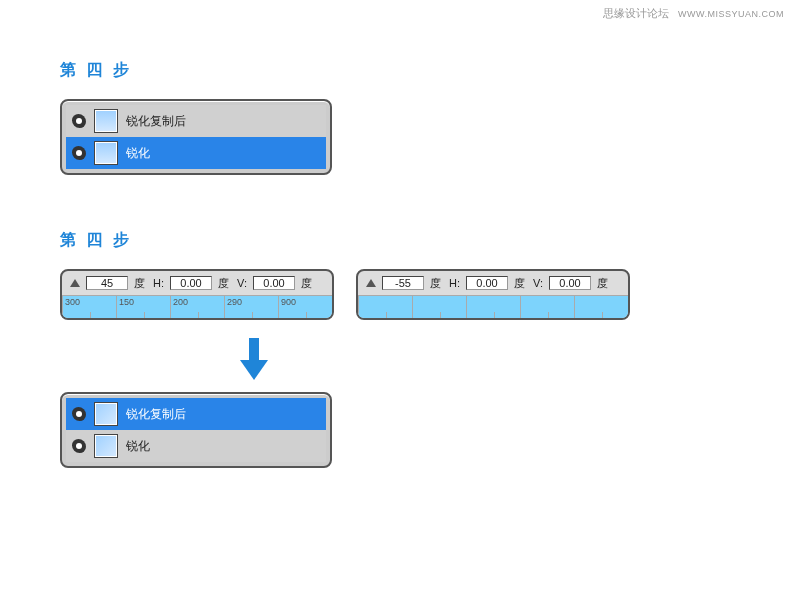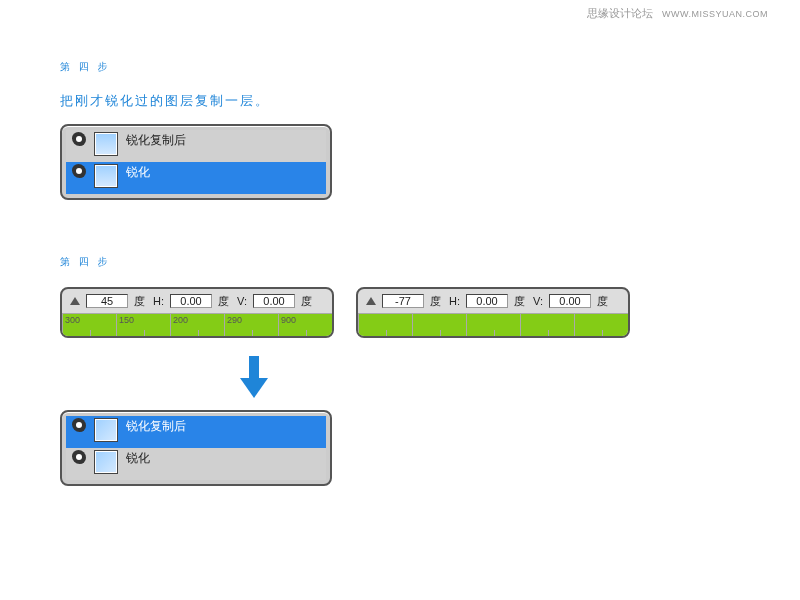--- a/index.html
+++ b/index.html
@@ -1,58 +1,57 @@
 <!DOCTYPE html>
 <html><head>
 <meta charset="utf-8">
 <style>
 body{margin:0;font-family:"Microsoft YaHei",Arial,sans-serif;font-size:13px;background:#fff;width:800px;height:600px;position:relative}
-.watermark{position:absolute;top:6px;right:32px;font-size:11px;color:#999}
+.watermark{position:absolute;top:6px;right:16px;font-size:11px;color:#999}
 .watermark span:nth-child(2){font-size:9px;margin-left:6px;letter-spacing:0.5px}
 .content{padding:60px 60px 0 60px}
-.heading{color:#1f85d8;font-size:10px;font-weight:normal;letter-spacing:3px;margin-bottom:18px}
+.heading{color:#1f85d8;font-size:16px;font-weight:bold;letter-spacing:3px;margin-bottom:18px}
 .desc{color:#1f85d8;font-size:13px;letter-spacing:2px;margin-bottom:14px}
 .panel{border:2px solid #555;border-radius:8px;display:inline-block;background:#ccc;box-shadow:inset 0 1px 0 #fff}
 .panel.small{padding:4px}
 .layers{width:260px}
-.layer-row{display:flex;height:28px;padding:2px 6px}
+.layer-row{display:flex;align-items:center;height:28px;padding:2px 6px}
 .layer-row.sel{background:#2984e8;color:#fff}
 .layer-row.unsel{background:#d0d0d0;color:#222}
 .eye{width:14px;height:14px;background:#333;border-radius:50% 60% 50% 60%;position:relative;margin-right:8px;flex:none}
 .eye::after{content:'';position:absolute;top:4px;left:4px;width:6px;height:6px;background:#fff;border-radius:50%}
 .thumb{width:22px;height:22px;border:1px solid #444;background:linear-gradient(180deg,#9ed0ff 0%,#d6eaff 100%);margin-right:8px;flex:none;box-shadow:inset 0 0 0 1px #fff}
 .thumb.rot{background:linear-gradient(135deg,#9ed0ff 0%,#d6eaff 100%)}
 .layer-name{font-size:12px}
 .section2{margin-top:55px}
 .tool-row{display:flex;gap:22px;}
 .toolbar{border:2px solid #555;border-radius:8px;background:#ddd;padding:2px 0 0 0;width:270px;overflow:hidden}
 .tbtop{display:flex;align-items:center;height:20px;padding:0 8px;font-size:11px;color:#222}
 .tbtop .tri{width:0;height:0;border-left:5px solid transparent;border-right:5px solid transparent;border-bottom:8px solid #555;margin-right:4px}
 .tbtop .fld{background:#fff;border:1px inset #999;padding:0 3px;min-width:34px;text-align:center;margin:0 2px}
 .tbtop .lbl{margin:0 4px}
-.ruler{height:22px;background:#84cc16;position:relative;margin-top:2px;border-top:1px solid #aaa;overflow:hidden}
+.ruler{height:22px;background:#7dd3fc;position:relative;margin-top:2px;border-top:1px solid #aaa;overflow:hidden}
 .ruler-ticks{position:absolute;inset:0;display:flex}
 .tick{flex:1;border-left:1px solid #aaa;position:relative}
 .tick .num{position:absolute;top:1px;left:2px;font-size:9px;color:#555}
 .tick .mini{position:absolute;bottom:0;left:50%;width:1px;height:6px;background:#aaa}
 .arrow{margin:18px 0 12px 180px}
 .arrow svg{display:block}
 </style>
 </head>
 <body>
 
 <div class="watermark">
   <span>思缘设计论坛</span>
   <span>WWW.MISSYUAN.COM</span>
 </div>
 
 <div class="content">
 
   <div class="heading">第 四 步</div>
-  <div class="desc">把刚才锐化过的图层复制一层。</div>
 
   <div class="panel small layers">
     <div class="layer-row unsel">
       <div class="eye"></div>
       <div class="thumb"></div>
       <div class="layer-name">锐化复制后</div>
     </div>
     <div class="layer-row sel">
       <div class="eye"></div>
       <div class="thumb"></div>
@@ -99,21 +98,21 @@
                 <span class="num">900</span>
                 <span class="mini"></span>
               </div>
           </div>
         </div>
       </div>
 
       <div class="toolbar">
         <div class="tbtop">
           <span class="tri"></span>
-          <span class="fld">-77</span>
+          <span class="fld">-55</span>
           <span class="lbl">度</span>
           <span class="lbl">H:</span>
           <span class="fld">0.00</span>
           <span class="lbl">度</span>
           <span class="lbl">V:</span>
           <span class="fld">0.00</span>
           <span class="lbl">度</span>
         </div>
         <div class="ruler">
           <div class="ruler-ticks">

